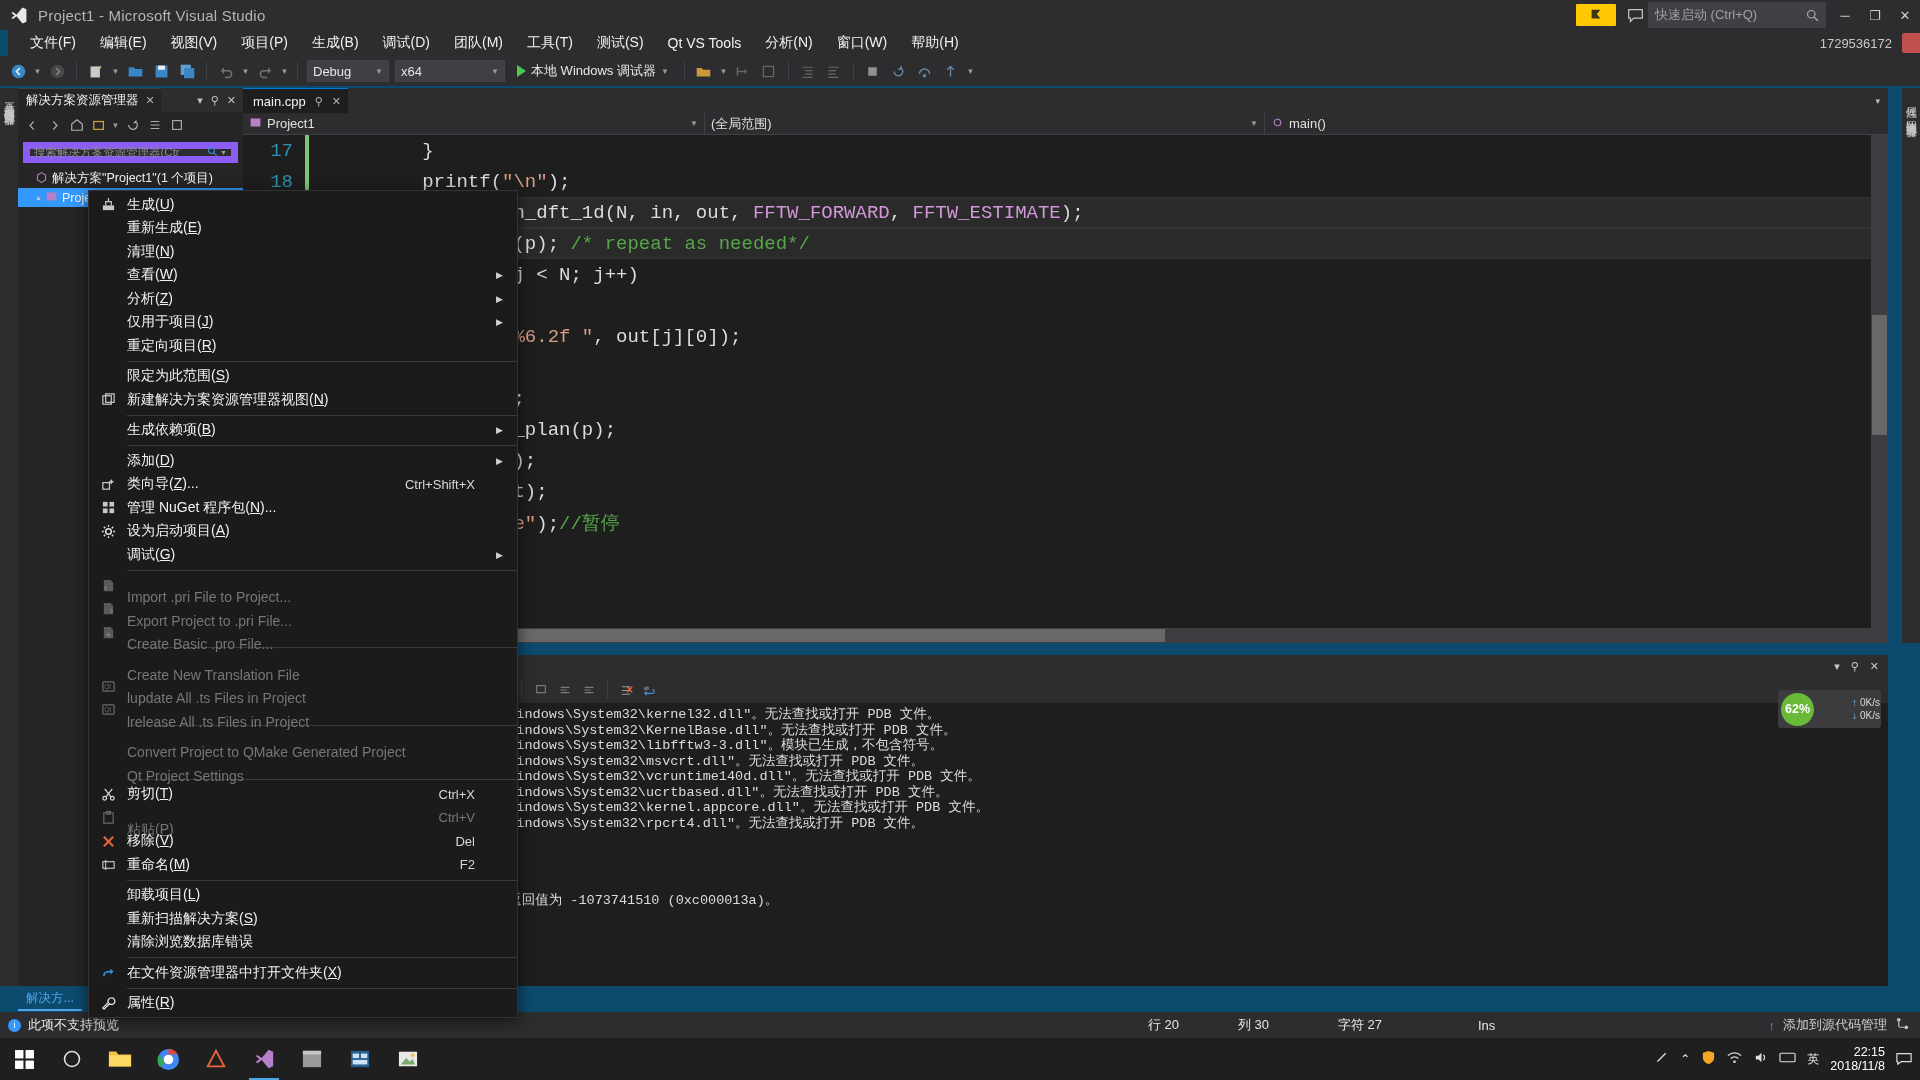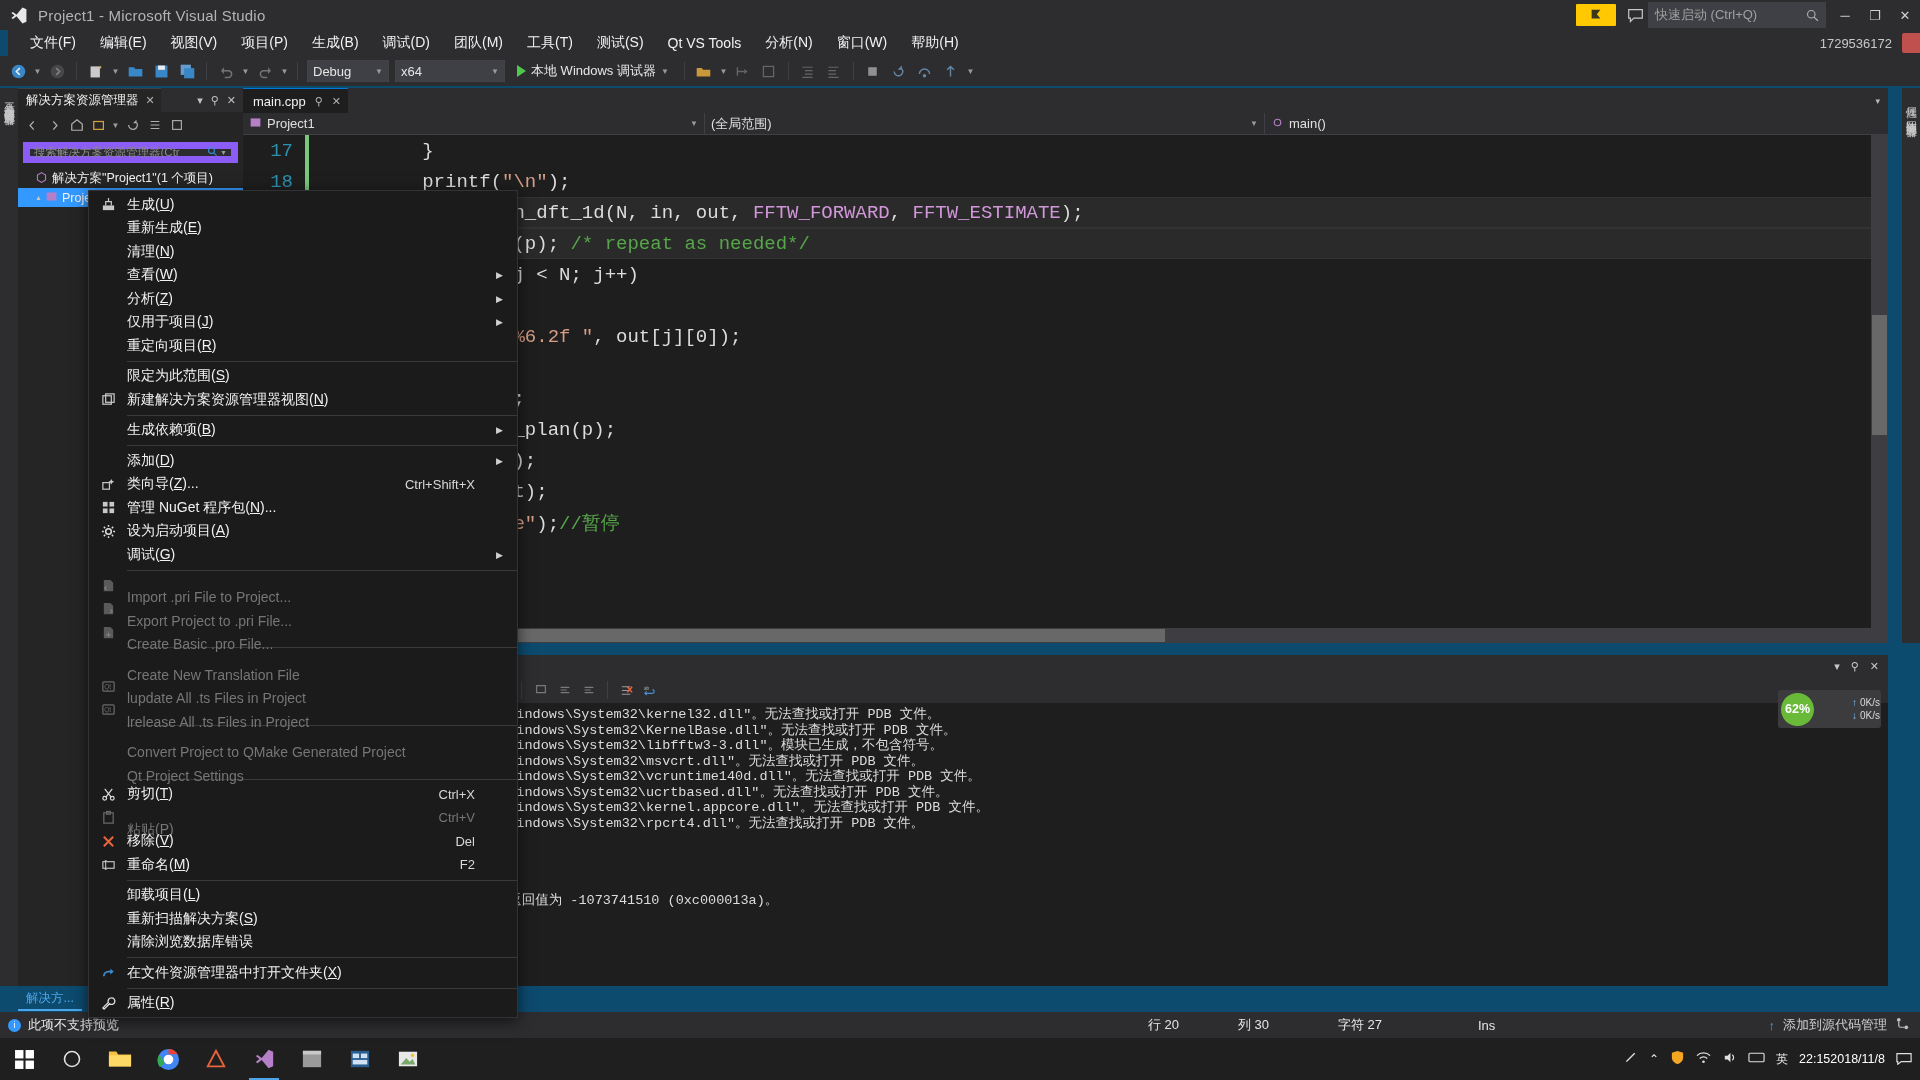--- a/index.html
+++ b/index.html
@@ -139,21 +139,21 @@
   .sb-left { display:flex; align-items:center; gap:7px; padding-left:8px; }
   .sb-dot { width:13px;height:13px;border-radius:50%;background:#3399ff; display:flex;align-items:center;justify-content:center;}
   .sb-right { margin-left:auto; display:flex; align-items:center; gap:8px; padding-right:10px; color:#cfcfcf; }
 
   
   .taskbar { position:absolute; left:0; top:1038px; width:1920px; height:42px; background:#1f1f1f; display:flex; align-items:center; }
   .tb-start { width:48px;height:42px;display:flex;align-items:center;justify-content:center;}
   .tb-item { width:48px;height:42px;display:flex;align-items:center;justify-content:center; position:relative;}
   .tb-item.run::after { content:''; position:absolute; bottom:0; left:9px; width:30px; height:2px; background:#4ea6ea; }
   .tray { margin-left:auto; display:flex; align-items:center; gap:11px; padding-right:8px; color:#e6e6e6; font-size:12px; }
-  .clock { display:flex; flex-direction:row; align-items:flex-end; line-height:14px; font-size:12.5px; color:#fff; }
+  .clock { display:flex; flex-direction:column; align-items:flex-end; line-height:14px; font-size:12.5px; color:#fff; }
 
   
   .ctxmenu {
     position:absolute; left: 88px; top: 190px; width: 430px;
     background: #1b1b1c; border: 1px solid #333337; box-shadow: 0 3px 14px rgba(0,0,0,.6);
     z-index: 50; padding: 2px 0;
   }
   .ci { height: 23.5px; display:flex; align-items:center; position:relative; padding-left: 0; }
   .ci-icon { width: 38px; display:flex; align-items:center; justify-content:center; }
   .ci-label { color:#f1f1f1; font-size:14px; white-space:nowrap; }

